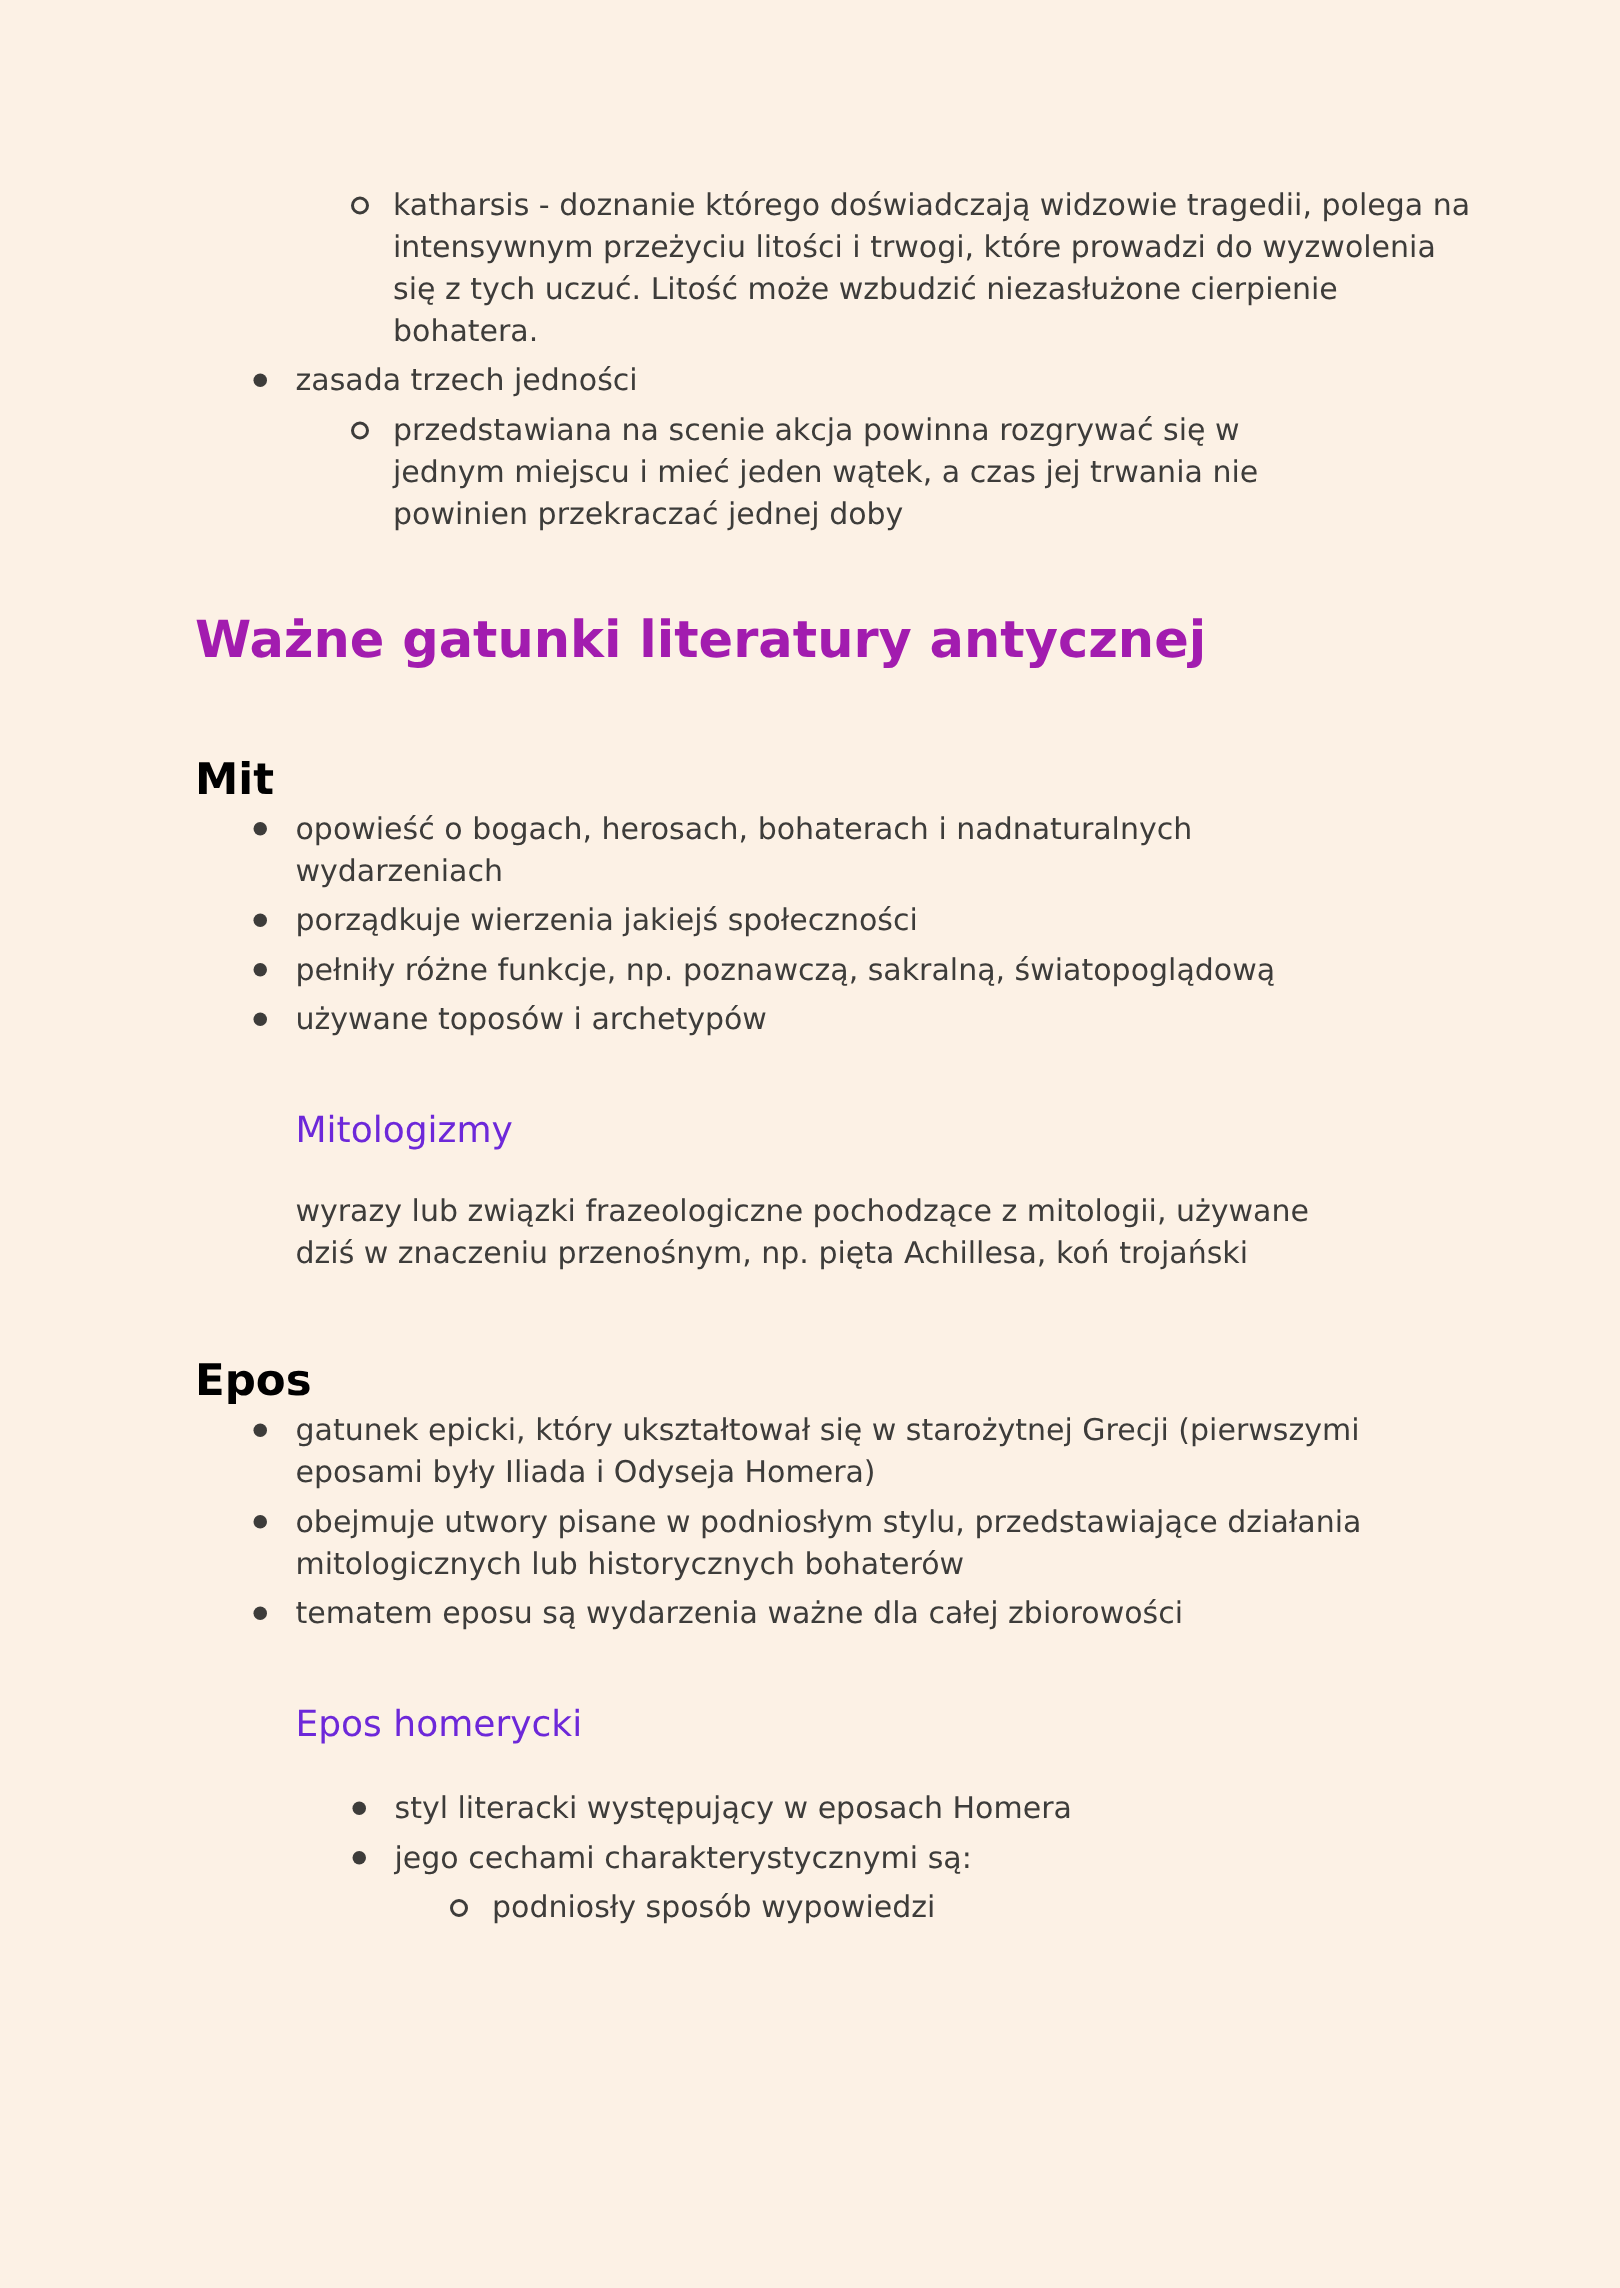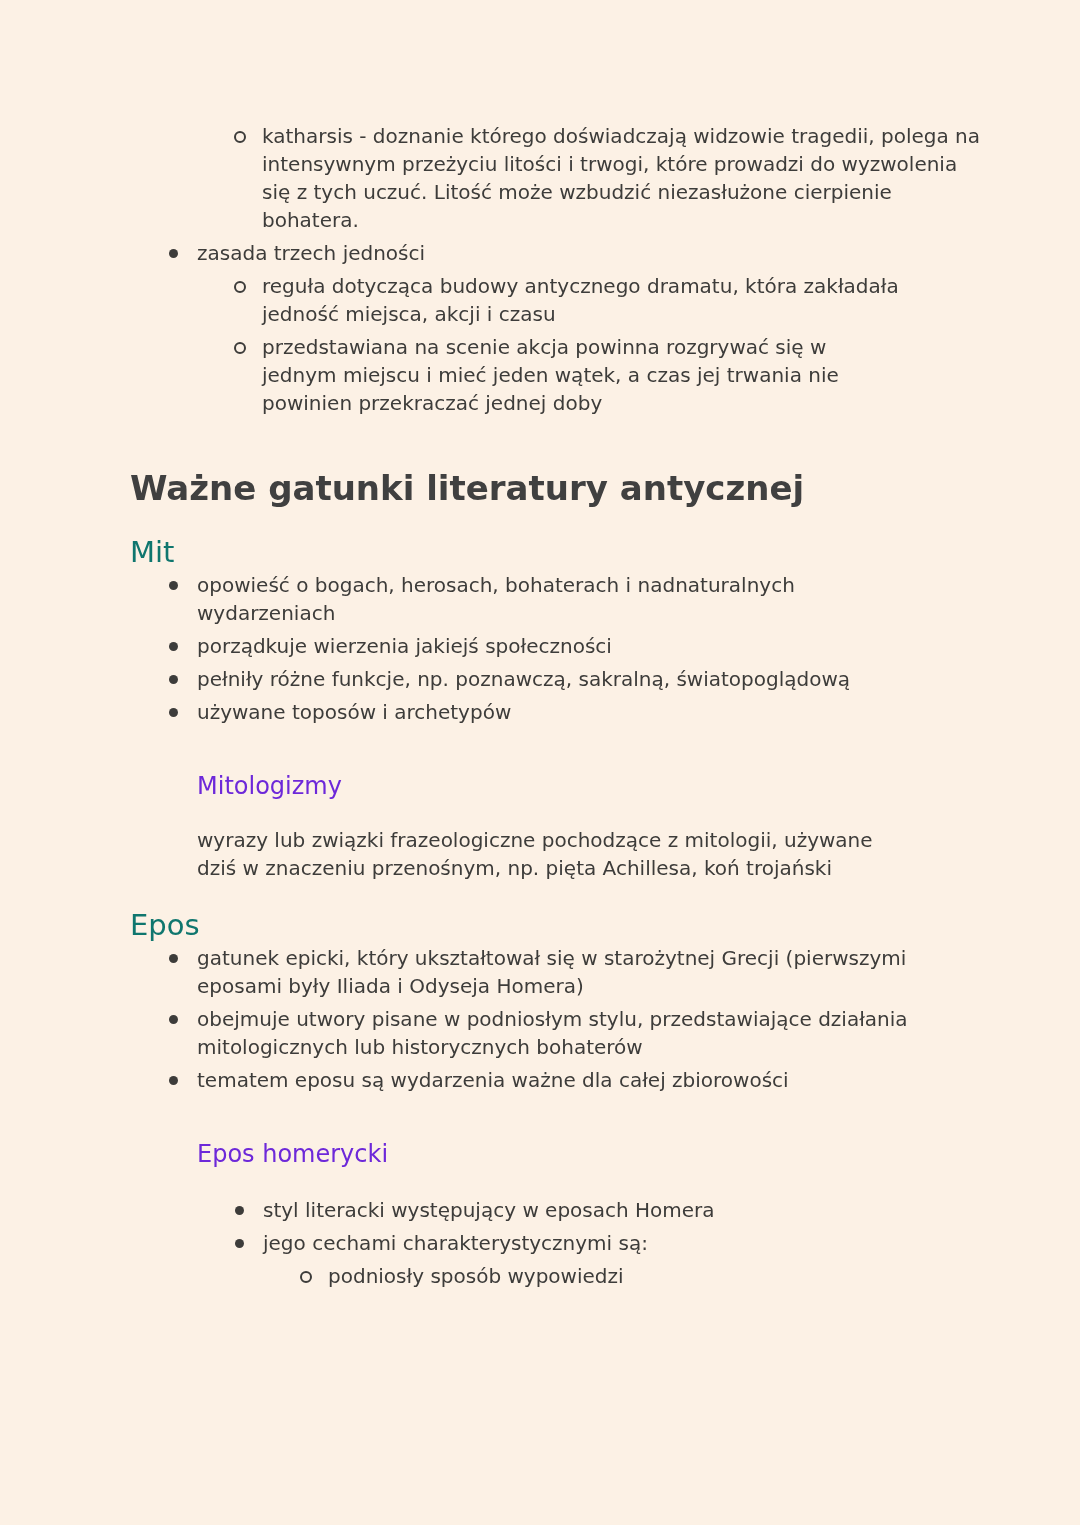--- a/index.html
+++ b/index.html
@@ -64,30 +64,30 @@
   .lvl1 > li > .txt { display: inline-block; max-width: 730px; }
 
   
   .lvl2-standalone { margin-left: 102px; }
 
   
   .heading-orange {
     font-size: 34px;
     line-height: 42px;
     font-weight: 600;
-    color: #404040;
+    color: #a21caf;
     margin-top: 50px;
   }
 
   .heading-dark {
     font-size: 29px;
     line-height: 38px;
-    font-weight: 400;
-    color: #0f766e;
-    margin-top: 24px;
+    font-weight: 700;
+    color: #000000;
+    margin-top: 52px;
   }
 
   .heading-gray {
     font-size: 24px;
     line-height: 32px;
     font-weight: 400;
     color: #6d28d9;
     margin-top: 44px;
     margin-left: 67px;
   }
@@ -110,23 +110,20 @@
   <ul class="list lvl2-standalone">
     <li class="b2">
       <span class="txt">katharsis - doznanie którego doświadczają widzowie tragedii, polega na intensywnym przeżyciu litości i trwogi, które prowadzi do wyzwolenia się z tych uczuć. Litość może wzbudzić niezasłużone cierpienie bohatera.</span>
     </li>
   </ul>
 
   <ul class="list lvl1">
     <li class="b1">
       <span class="txt">zasada trzech jedności</span>
       <ul class="list lvl2">
-        <li class="b2">
-          <span class="txt">reguła dotycząca budowy antycznego dramatu, która zakładała jedność miejsca, akcji i czasu</span>
-        </li>
         <li class="b2">
           <span class="txt">przedstawiana na scenie akcja powinna rozgrywać się w jednym miejscu i mieć jeden wątek, a czas jej trwania nie powinien przekraczać jednej doby</span>
         </li>
       </ul>
     </li>
   </ul>
 
   <h1 class="heading-orange">Ważne gatunki literatury antycznej</h1>
 
   <h2 class="heading-dark">Mit</h2>

